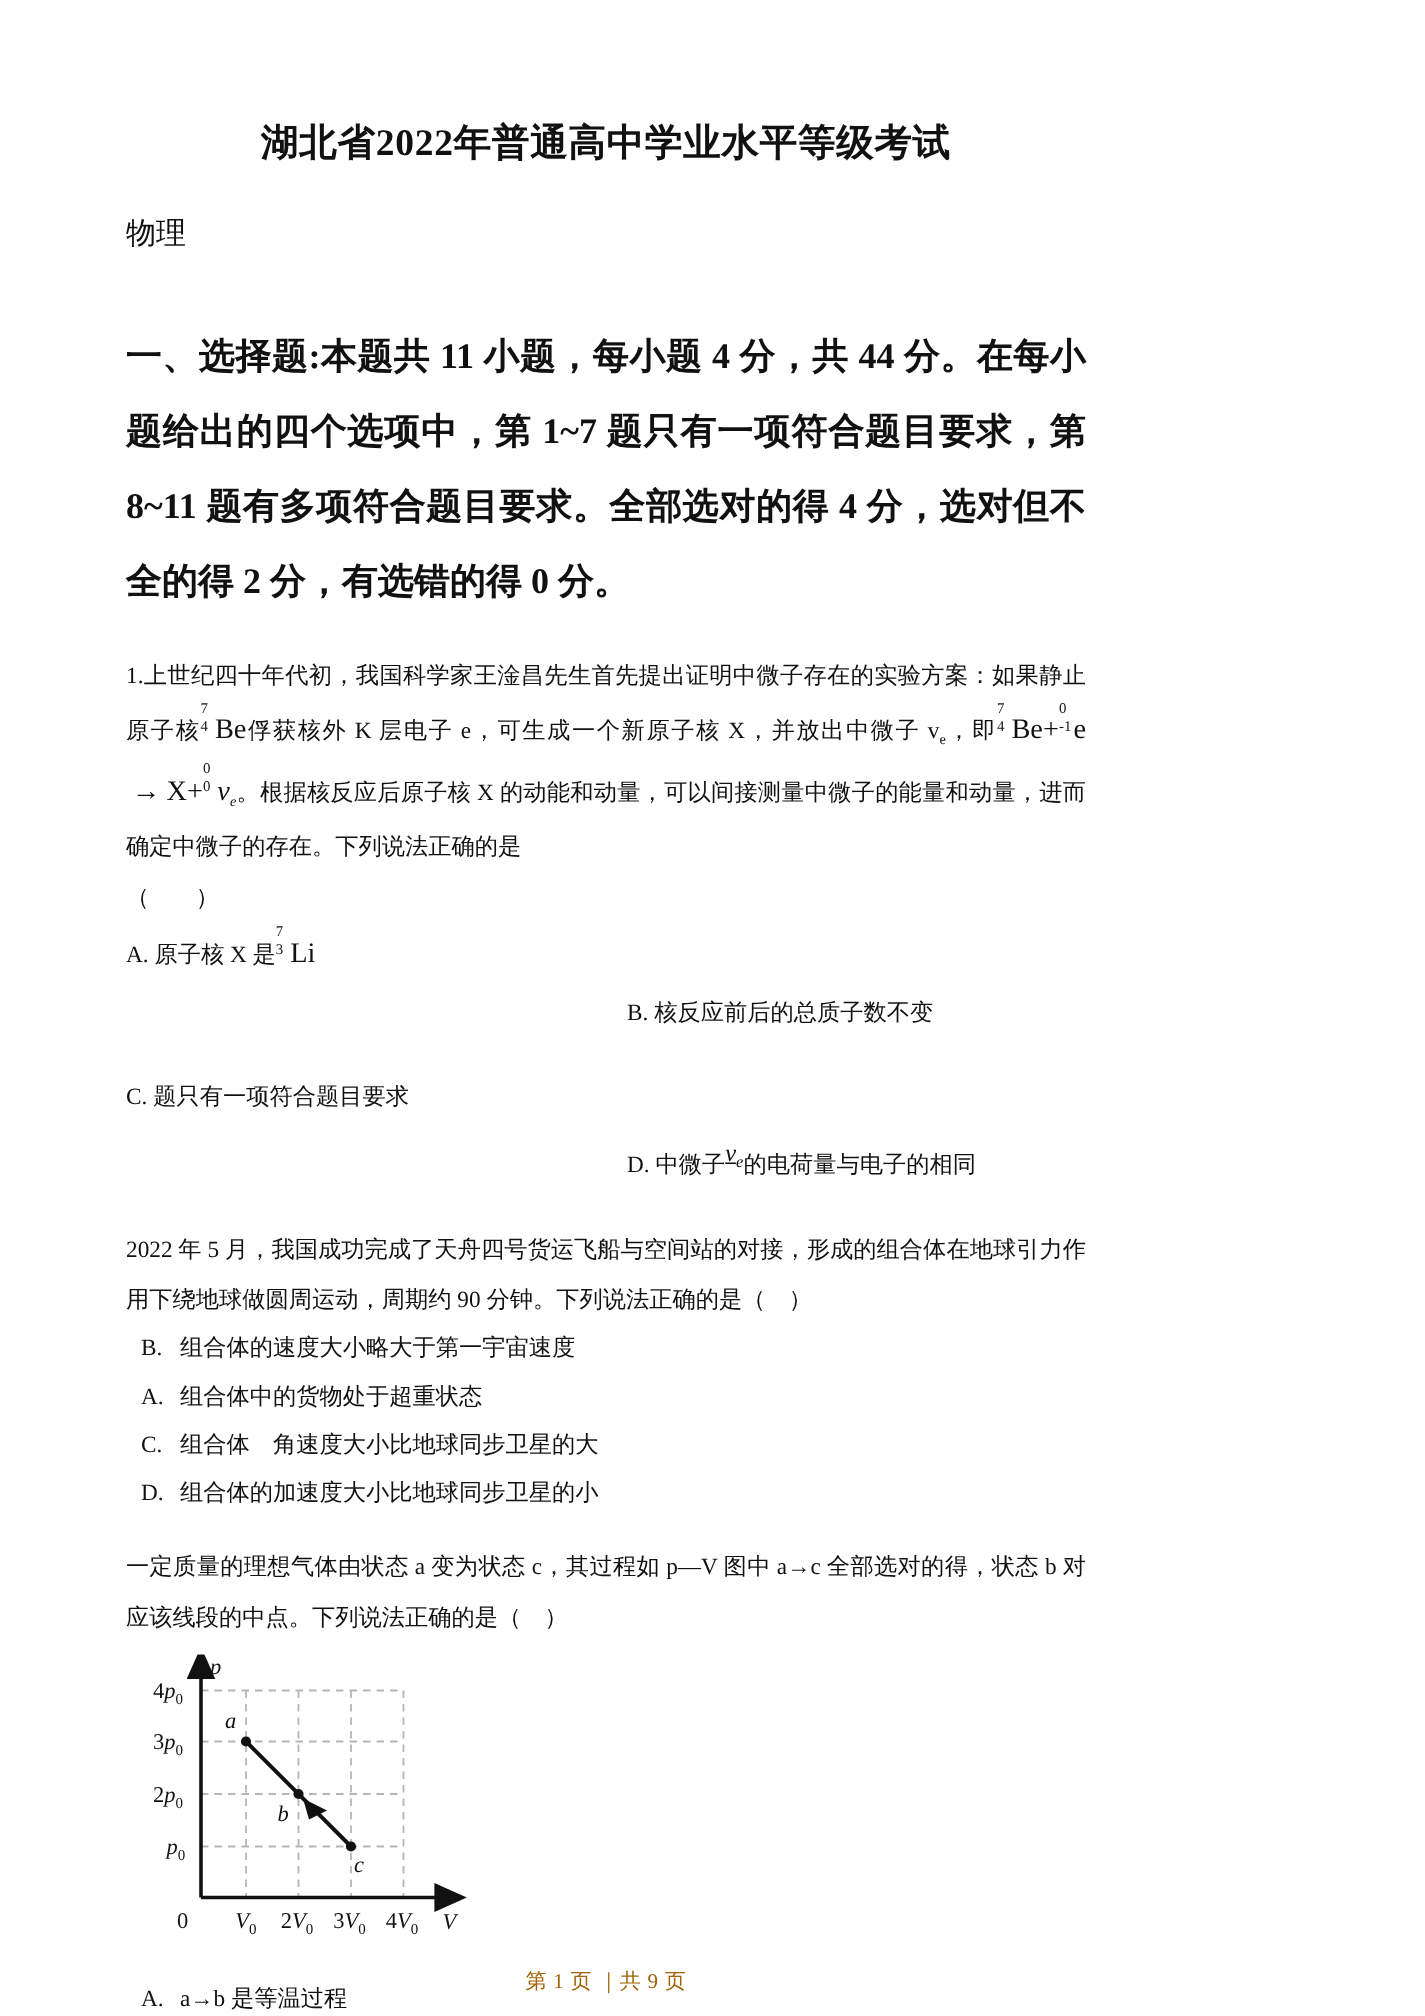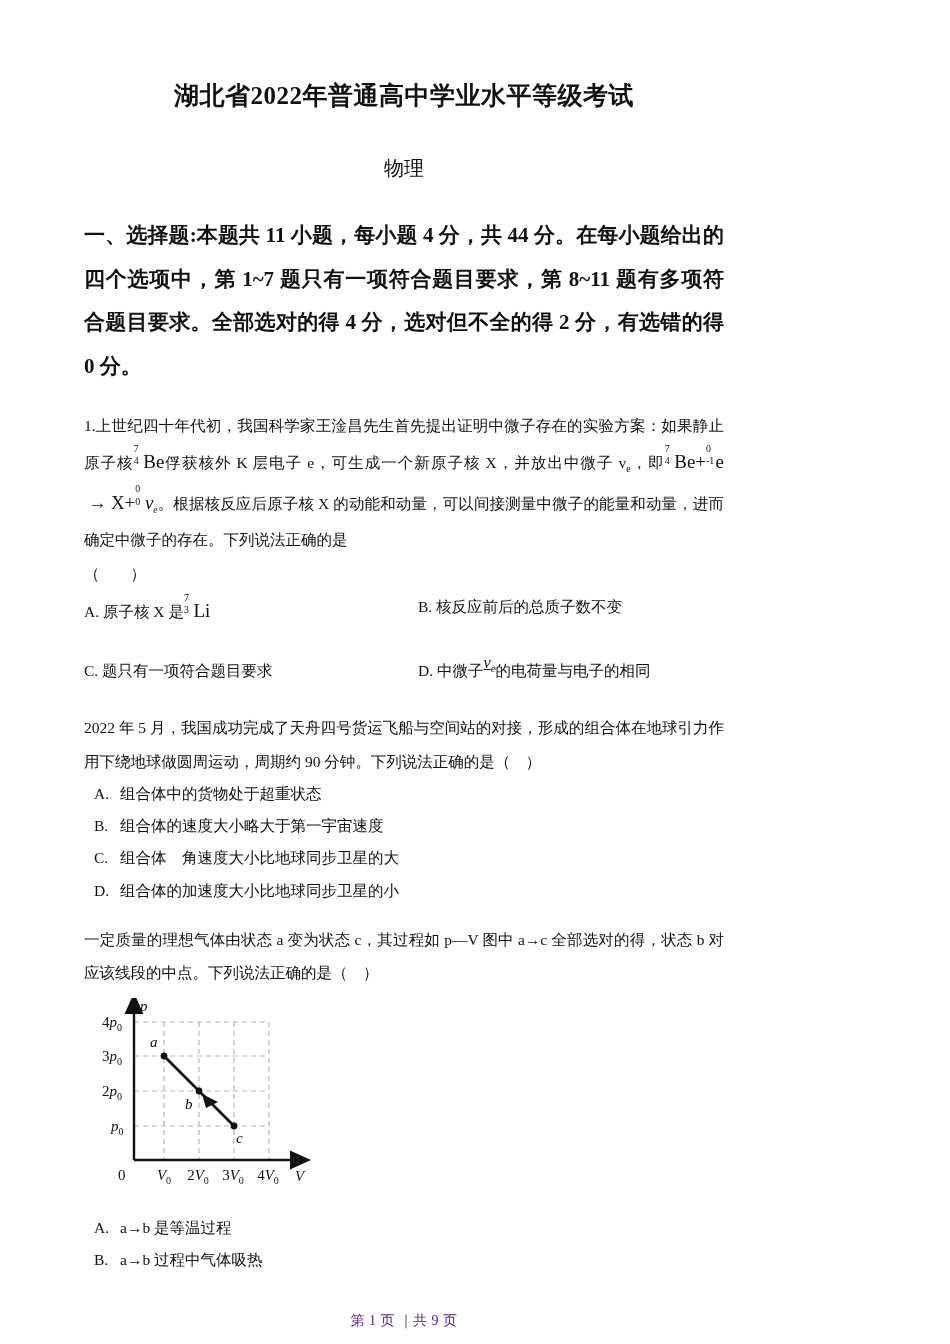--- a/index.html
+++ b/index.html
@@ -27,31 +27,30 @@
   
   .doc-title {
     text-align: center;
     font-size: 25px;
     font-weight: bold;
     letter-spacing: 0.5px;
     margin: 78px 0 0 0;
     line-height: 1.4;
   }
   .doc-subtitle {
-    text-align: center;
     font-size: 20px;
     font-weight: normal;
-    margin: 41px 0 0 0;
+    margin: 29px 0 0 0;
     line-height: 1.4;
   }
 
   
   .instruction {
-    margin: 32px 0 0 0;
-    font-size: 21px;
+    margin: 44px 0 0 0;
+    font-size: 24px;
     font-weight: bold;
     line-height: 2.08;
     text-align: justify;
     text-justify: inter-ideograph;
   }
 
   
   .q-block { margin-top: 20px; }
   .q-text {
     font-size: 15.5px;
@@ -59,21 +58,21 @@
     text-align: justify;
     text-justify: inter-ideograph;
   }
 
   .opt-row {
     display: flex;
     font-size: 15.5px;
     line-height: 2.2;
   }
   .opt-col { width: 50%; box-sizing: border-box; }
-  .opt-col.right { padding-left: 14px; }
+  .opt-col.right { padding-left: 14px; margin-top: 44px; }
 
   .opt-line {
     font-size: 15.5px;
     line-height: 2.08;
   }
   .opt-indent { padding-left: 10px; }
   .opt-label { display: inline-block; min-width: 26px; }
 
   
   .nuc {
@@ -127,21 +126,21 @@
   svg.pv-chart { display: block; }
 
   
   .footer {
     position: absolute;
     left: 0;
     right: 0;
     bottom: 14px;
     text-align: center;
     font-size: 14px;
-    color: #4c1d95;
+    color: #a16207;
     letter-spacing: 0.5px;
   }
 </style>
 </head>
 <body>
 
 <div class="page">
 
   <div class="doc-title">湖北省2022年普通高中学业水平等级考试</div>
   <div class="doc-subtitle">物理</div>
@@ -173,24 +172,24 @@
       <div class="opt-col right">
         <span>D.</span>
         <span>中微子</span><span class="nu-raise"><span>v</span><sub>e</sub></span><span>的电荷量与电子的相同</span>
       </div>
     </div>
   </div>
 
   <div class="q-block" style="margin-top:22px">
     <div class="q-text">2022 年 5 月，我国成功完成了天舟四号货运飞船与空间站的对接，形成的组合体在地球引力作用下绕地球做圆周运动，周期约 90 分钟。下列说法正确的是（　）</div>
     <div class="opt-line opt-indent">
+      <span class="opt-label">B.</span><span>组合体的速度大小略大于第一宇宙速度</span>
+    </div>
+    <div class="opt-line opt-indent">
       <span class="opt-label">A.</span><span>组合体中的货物处于超重状态</span>
-    </div>
-    <div class="opt-line opt-indent">
-      <span class="opt-label">B.</span><span>组合体的速度大小略大于第一宇宙速度</span>
     </div>
     <div class="opt-line opt-indent">
       <span class="opt-label">C.</span><span>组合体　角速度大小比地球同步卫星的大</span>
     </div>
     <div class="opt-line opt-indent">
       <span class="opt-label">D.</span><span>组合体的加速度大小比地球同步卫星的小</span>
     </div>
   </div>
 
   <div class="q-block" style="margin-top:16px">

